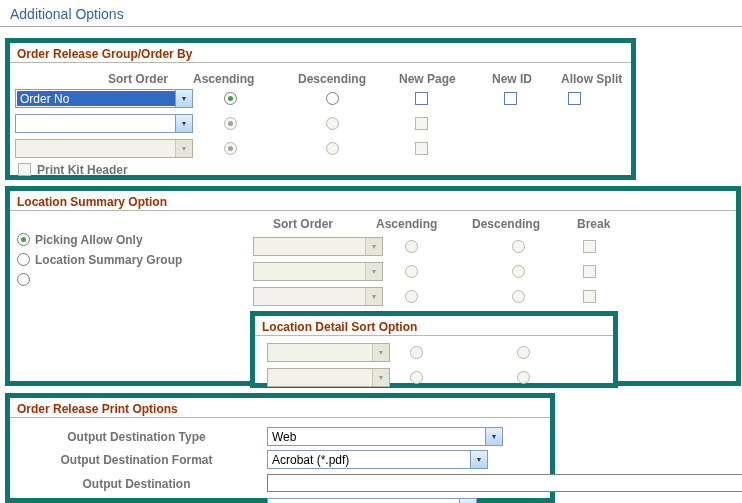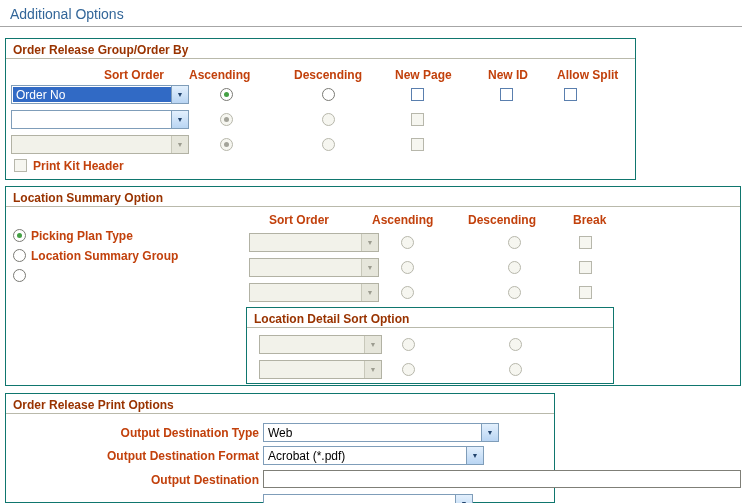--- a/index.html
+++ b/index.html
@@ -3,25 +3,25 @@
 <meta charset="utf-8">
 <style>
   * { margin:0; padding:0; box-sizing:border-box; }
   html,body { background:#fff; }
   body { font-family:"Liberation Sans", sans-serif; font-size:12px; color:#000; }
   .page { position:relative; width:742px; height:503px; overflow:hidden; background:#fff; }
 
   .page-title { position:absolute; left:10px; top:6px; font-size:14px; color:#336699; }
   .title-rule { position:absolute; left:0; top:26px; width:742px; height:0; border-top:1px solid #a6a6a6; }
 
-  .gb { position:absolute; border:1px solid #0f766e; background:#fff; }
+  .gb { position:absolute; border:5px solid #0f766e; background:#fff; }
   .gb-title { height:20px; border-bottom:1px solid #b9b9ab; color:#993300; font-weight:bold; font-size:12px; padding:4px 0 0 7px; white-space:nowrap; }
 
-  .lbl { position:absolute; font-weight:bold; font-size:12px; white-space:nowrap; color:#c2410c; }
-  .lbl.right { text-align:right; }
+  .lbl { position:absolute; font-weight:bold; font-size:12px; white-space:nowrap; color:#737373; }
+  .lbl.right { text-align:center; }
 
   
   .dd { position:absolute; height:19px; border:1px solid #7f9db9; background:#fff; }
   .dd .dd-text { position:absolute; left:1px; top:1px; right:17px; bottom:1px; padding:1px 3px 0 3px; font-size:12px; white-space:nowrap; overflow:hidden; }
   .dd .dd-btn { position:absolute; right:0; top:0; width:17px; height:17px; background:linear-gradient(#e3f0fd,#b9d5f3); border-left:1px solid #7f9db9; text-align:center; font-size:7px; line-height:17px; color:#23456e; }
   .dd.selected .dd-text { background:#316ac5; color:#fff; }
   .dd.disabled { border-color:#b2b2a4; background:#f2f2ea; }
   .dd.disabled .dd-text { color:#8a8a80; }
   .dd.disabled .dd-btn { background:#e6e6db; border-left-color:#c8c8ba; color:#9c9c90; }
 
@@ -88,21 +88,21 @@
 
   <div class="gb" style="left:5px;top:186px;width:736px;height:200px">
     <div class="gb-title">Location Summary Option</div>
 
     <span class="lbl" style="left:263px;top:26px">Sort Order</span>
     <span class="lbl" style="left:366px;top:26px">Ascending</span>
     <span class="lbl" style="left:462px;top:26px">Descending</span>
     <span class="lbl" style="left:567px;top:26px">Break</span>
 
     <span class="radio checked" style="left:7px;top:42px"></span>
-    <span class="lbl" style="left:25px;top:42px">Picking Plan Type</span>
+    <span class="lbl" style="left:25px;top:42px">Picking Allow Only</span>
     <span class="radio" style="left:7px;top:62px"></span>
     <span class="lbl" style="left:25px;top:62px">Location Summary Group</span>
     <span class="radio" style="left:7px;top:82px"></span>
 
     <div class="dd disabled" style="left:243px;top:46px;width:130px">
       <span class="dd-text"></span>
       <span class="dd-btn">▼</span>
     </div>
     <span class="radio disabled" style="left:395px;top:49px"></span>
     <span class="radio disabled" style="left:502px;top:49px"></span>

